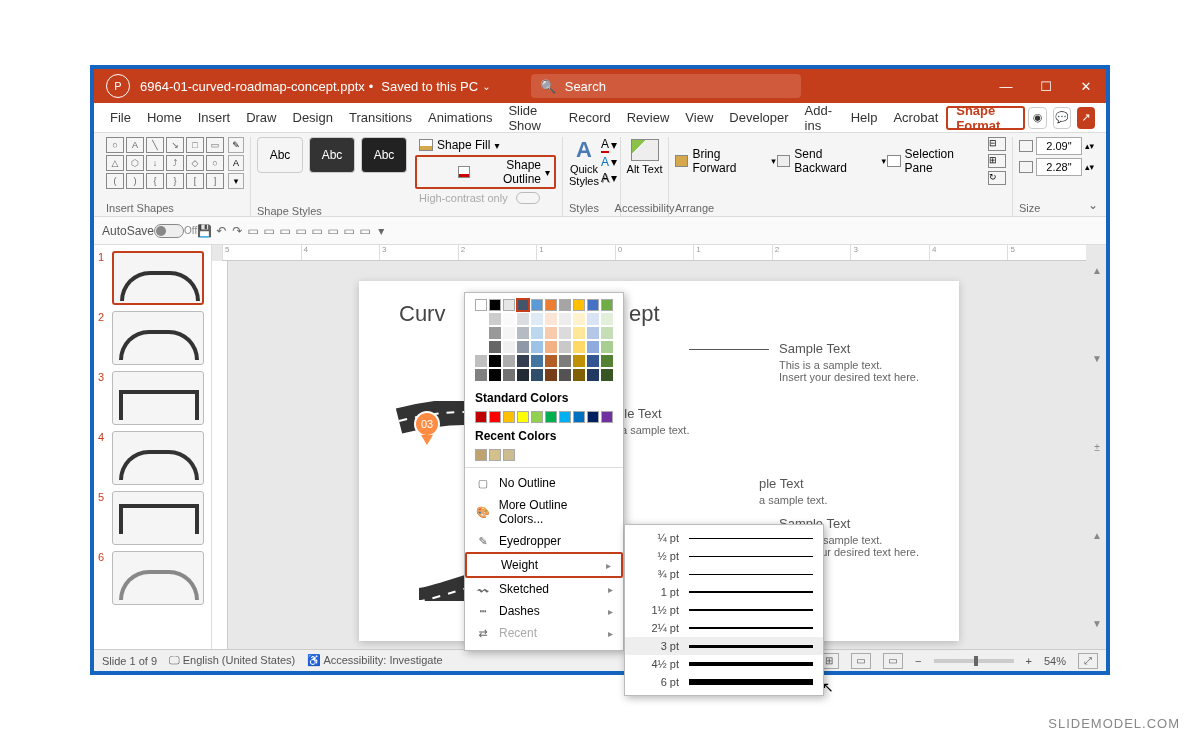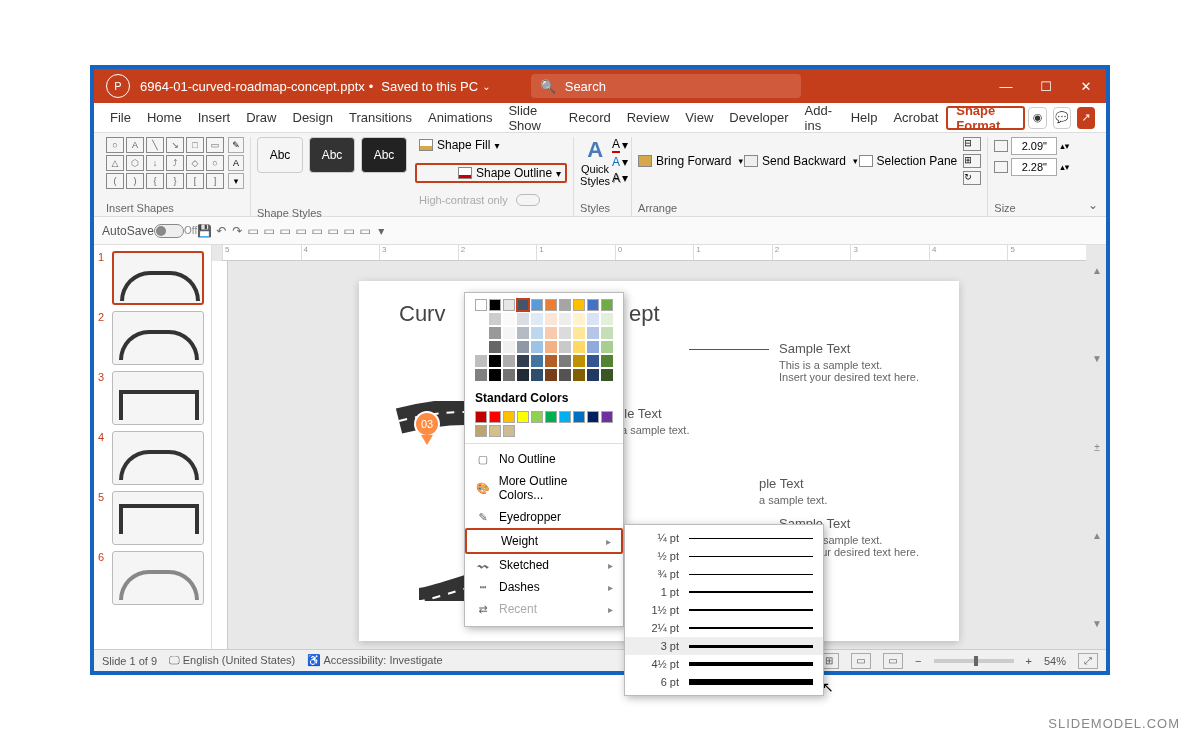--- a/index.html
+++ b/index.html
@@ -24,21 +24,21 @@
 .ribbon-group .group-label { font-size:11px; color:#666; text-align:left; margin-top:auto; padding-bottom:2px; }
 .shape-gallery { display:flex; }
 .shape-grid { display:grid; grid-template-columns:repeat(6,18px); grid-template-rows:repeat(3,16px); gap:2px; }
 .shape-grid div { border:1px solid #888; font-size:9px; display:flex; align-items:center; justify-content:center; color:#666; }
 .shape-more { display:flex; flex-direction:column; margin-left:4px; }
 .shape-more div { width:16px; height:16px; border:1px solid #aaa; margin-bottom:2px; font-size:9px; display:flex; align-items:center; justify-content:center; }
 .style-previews { display:flex; gap:6px; margin-right:8px;}
 .style-prev { width:46px; height:36px; border:1px solid #ccc; border-radius:4px; display:flex; align-items:center; justify-content:center; font-size:12px; }
 .style-prev.dark { background:#333; color:#fff; }
 .style-prev.darker { background:#222; color:#fff; }
-.fill-outline { display:flex; flex-direction:column; gap:10px; font-size:12px;text-align:right; }
+.fill-outline { display:flex; flex-direction:column; gap:2px; font-size:12px;text-align:right; }
 .fill-outline .row { display:flex; align-items:center; gap:4px; padding:1px 4px; }
 .fill-outline .row.outlined { border:2px solid #c43e1c; border-radius:2px;padding-left:41px; }
 .fill-outline .ico { width:14px; height:12px; }
 .fill-ico { background:linear-gradient(#fff 60%, #d4a84b 60%); border:1px solid #888; }
 .outline-ico { background:linear-gradient(#fff 70%, #c00 70%); border:1px solid #888; }
 .wordart-col { display:flex; flex-direction:column; gap:2px; font-size:12px; }
 .wordart-col .wa { display:flex; align-items:center; gap:2px; }
 .quick-styles { font-size:11px; text-align:center; }
 .alt-text { width:40px; text-align:center; font-size:11px; }
 .alt-text .ico { width:28px; height:22px; border:1px solid #888; margin:2px auto; background:linear-gradient(135deg,#8bc34a 30%,#eee 30%); }
@@ -225,20 +225,27 @@
         </div>
         <div class="wordart-col">
           <div class="wa"><span style="border-bottom:2px solid #c00;">A</span>▾</div>
           <div class="wa"><span style="color:#0070c0;">A</span>▾</div>
           <div class="wa"><span style="text-shadow:1px 1px #888;">A</span>▾</div>
         </div>
       </div>
       <div class="group-label">Styles</div>
     </div>
 
+    <div class="ribbon-group" style="width:48px;align-items:center;">
+      <div class="alt-text">
+        <div class="ico"></div>
+        <div>Alt Text</div>
+      </div>
+      <div class="group-label">Accessibility</div>
+    </div>
 
     <div class="ribbon-group">
       <div style="display:flex;">
         <div class="arrange-col">
           <div class="row">
               <div class="sq"></div>
               <span>Bring Forward</span>
               <span style="font-size:9px;margin-left:3px;">▾</span>
             </div>
           <div class="row">
@@ -489,20 +496,21 @@
         <div class="sw" style="background: rgb(255, 0, 0);"></div>
         <div class="sw" style="background: rgb(255, 192, 0);"></div>
         <div class="sw" style="background: rgb(255, 255, 0);"></div>
         <div class="sw" style="background: rgb(146, 208, 80);"></div>
         <div class="sw" style="background: rgb(0, 176, 80);"></div>
         <div class="sw" style="background: rgb(0, 176, 240);"></div>
         <div class="sw" style="background: rgb(0, 112, 192);"></div>
         <div class="sw" style="background: rgb(0, 32, 96);"></div>
         <div class="sw" style="background: rgb(112, 48, 160);"></div>
       </div>
+    <div class="section-label">Recent Colors</div>
     <div class="color-row" id="recent-row">
         <div class="sw" style="background: rgb(191, 164, 111);"></div>
         <div class="sw" style="background: rgb(212, 192, 138);"></div>
         <div class="sw" style="background: rgb(204, 188, 144);"></div>
       </div>
     <hr>
     <div class="menu-item">
       <div class="mi-icon">▢</div>
       <span>No Outline</span>
     </div>

